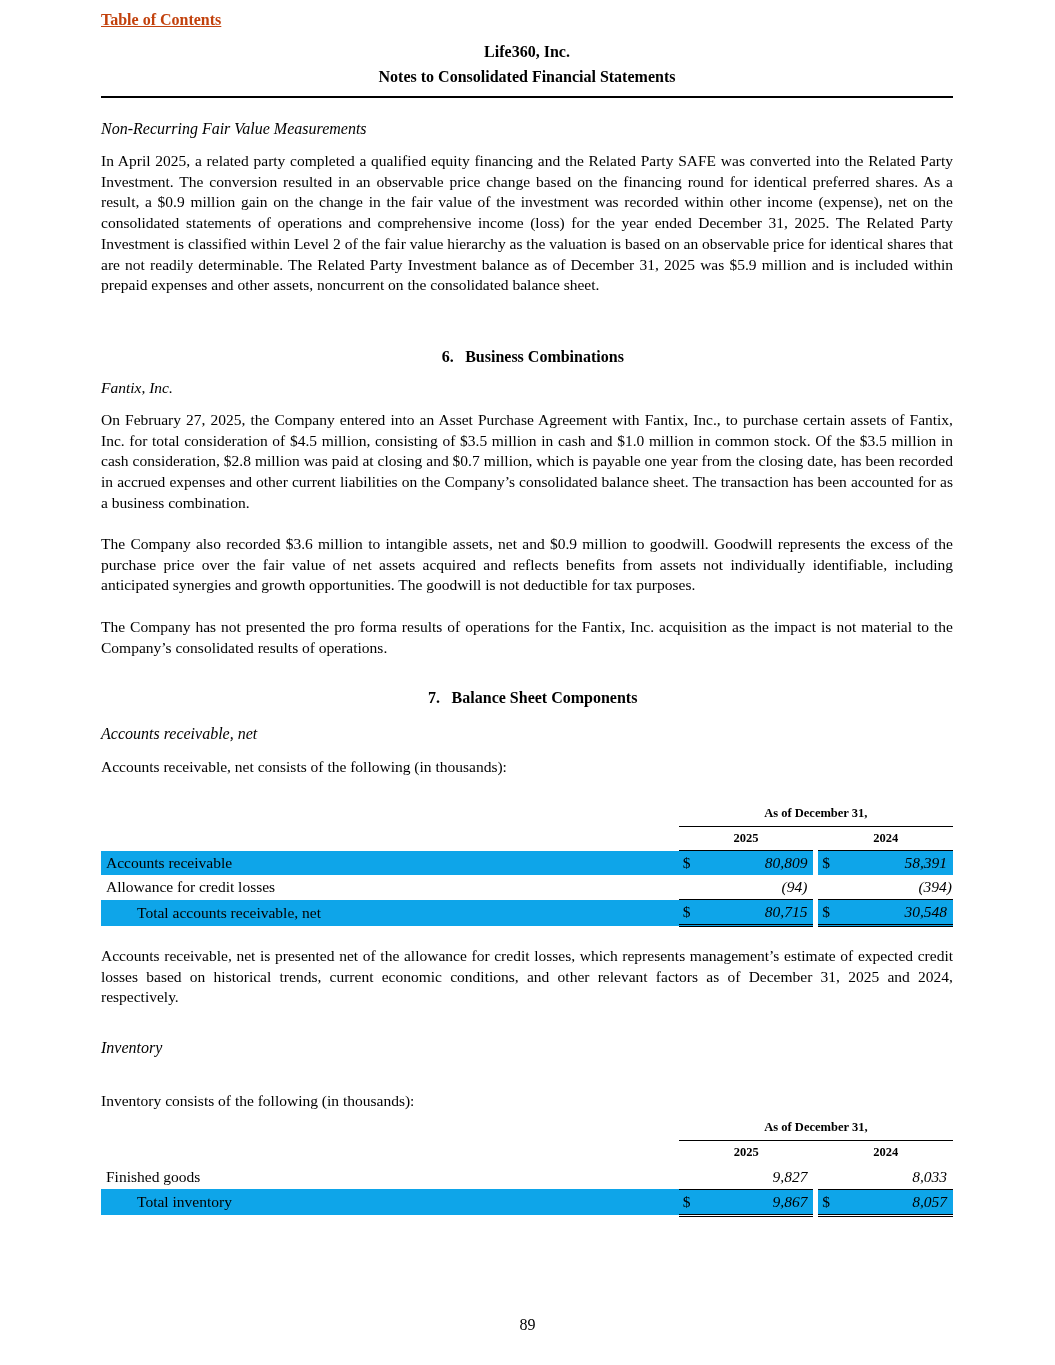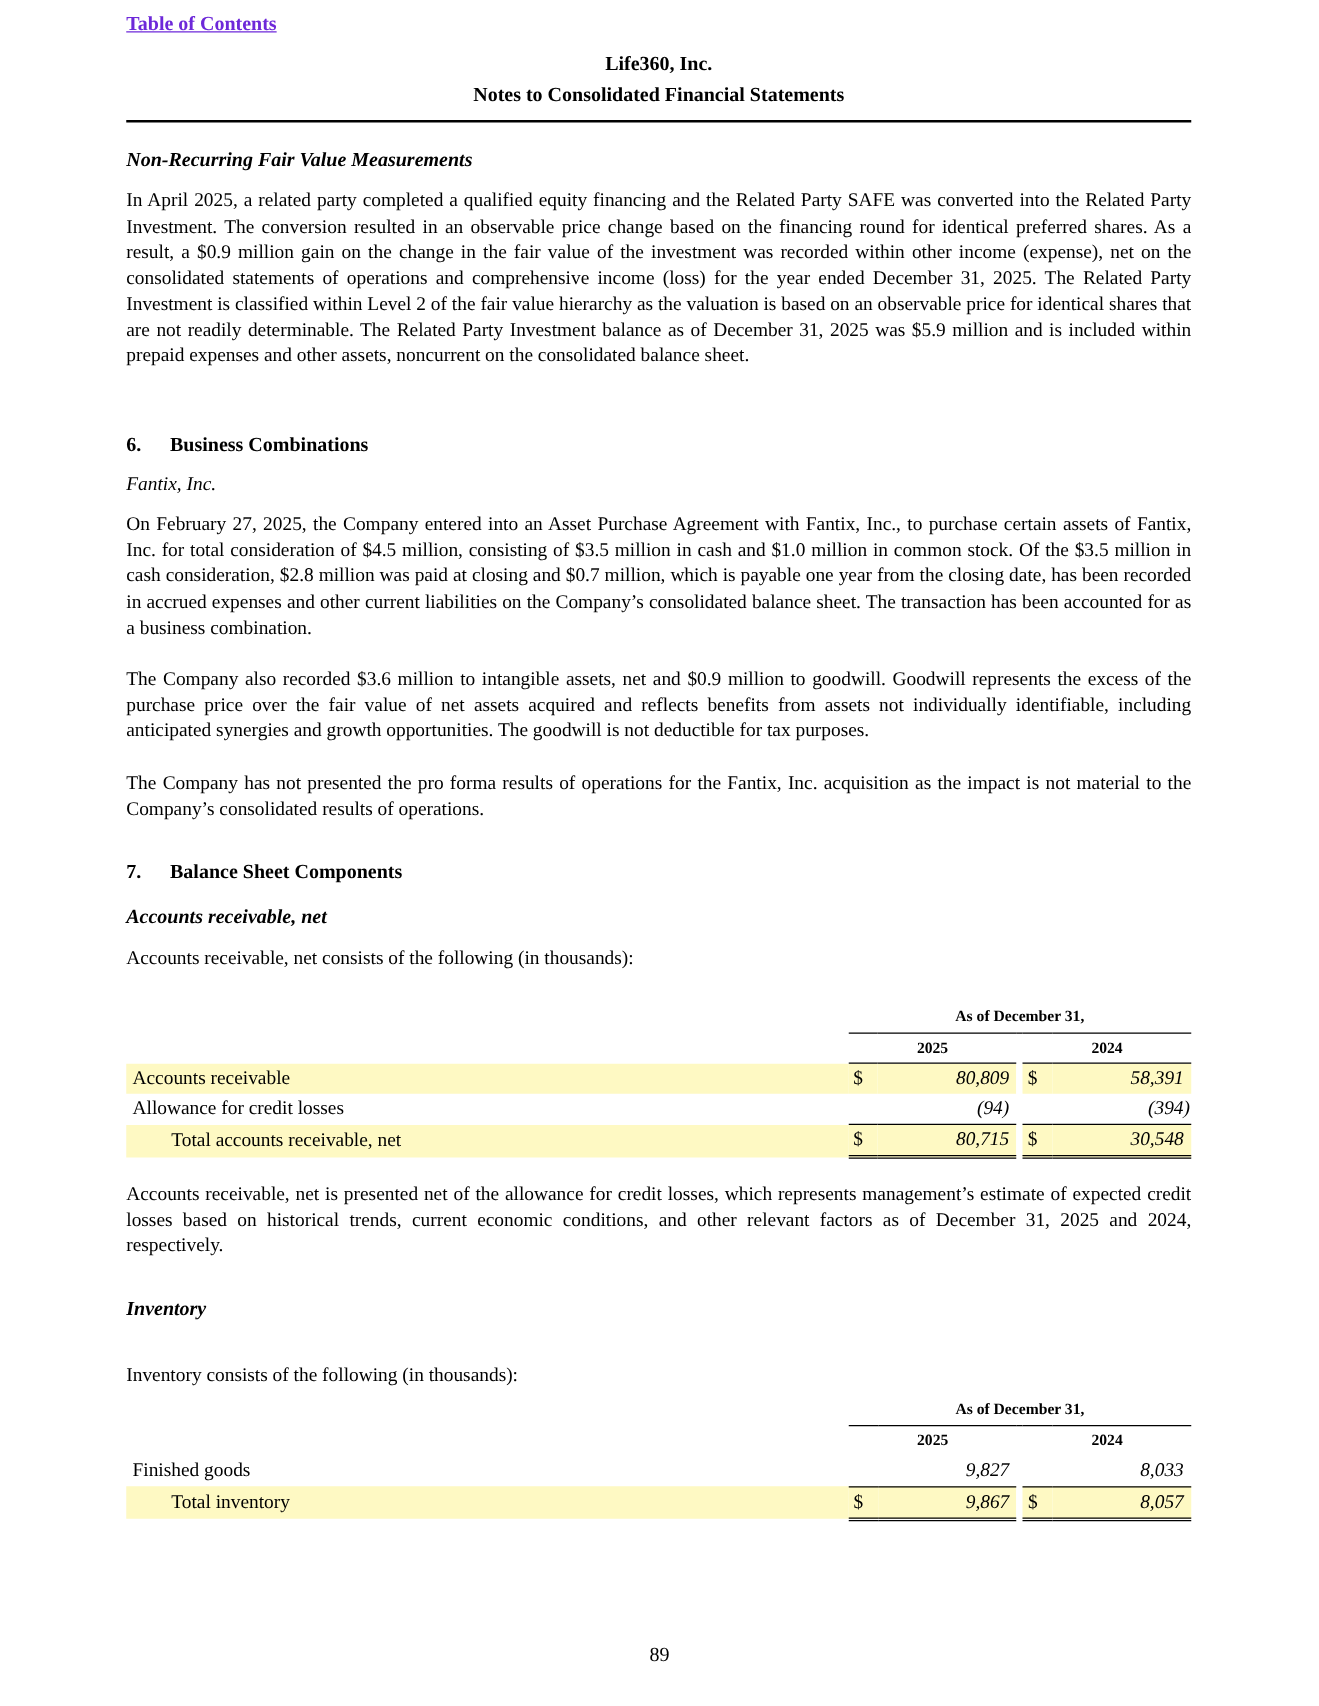--- a/index.html
+++ b/index.html
@@ -3,37 +3,37 @@
 <meta charset="utf-8">
 <style>
   html, body { margin: 0; padding: 0; background: #ffffff; }
   body {
     width: 1055px; height: 1365px; position: relative; overflow: hidden;
     font-family: "Liberation Serif", "DejaVu Serif", serif;
     color: #000; font-size: 15.5px;
   }
   .toc {
     position: absolute; left: 101px; top: 11px; font-size: 16px; font-weight: bold;
-    color: #6d28d9; text-decoration: underline; cursor: pointer;
+    color: #c2410c; text-decoration: underline; cursor: pointer;
   }
   .hdr { position: absolute; left: 101px; width: 852px; text-align: center; font-weight: bold; font-size: 16px; }
   .hdr.company { top: 43px; }
   .hdr.notes { top: 68px; }
   .rule { position: absolute; left: 101px; top: 96px; width: 852px; height: 2px; background: #000; }
   .blk { position: absolute; left: 101px; width: 852px; }
-  .h-it { font-weight: bold; font-style: italic; font-size: 16px; }
-  .h-sec { font-weight: bold; font-size: 16px; }
+  .h-it { font-weight: normal; font-style: italic; font-size: 16px; }
+  .h-sec { font-weight: bold; font-size: 16px; text-align: center; }
   .h-sec .num { display: inline-block; width: 35px; }
   .it { font-style: italic; }
   p.body { margin: 0; text-align: justify; line-height: 20.7px; font-size: 15.5px; }
 
   table.fin { position: absolute; left: 101px; width: 852px; border-collapse: collapse; font-size: 15.5px; }
   table.fin td { padding: 0; height: 24px; vertical-align: middle; }
   .colhdr { font-weight: bold; font-size: 12.5px; text-align: center; }
-  .shade td.c { background: #fef9c3; }
+  .shade td.c { background: #0ea5e9; }
   td.lbl { padding-left: 5px !important; }
   td.lbl.ind { padding-left: 36px !important; }
   td.dol { width: 20px; padding-left: 4px !important; }
   td.val { width: 106px; text-align: right; padding-right: 6px !important; font-style: italic; }
   td.gap { width: 5px; background: #fff !important; }
   .top1 { border-top: 1.5px solid #000; }
   .dbl { border-bottom: 3px double #000; }
   .pageno { position: absolute; top: 1316px; left: 0; width: 1055px; text-align: center; font-size: 16px; }
 </style>
 </head>

